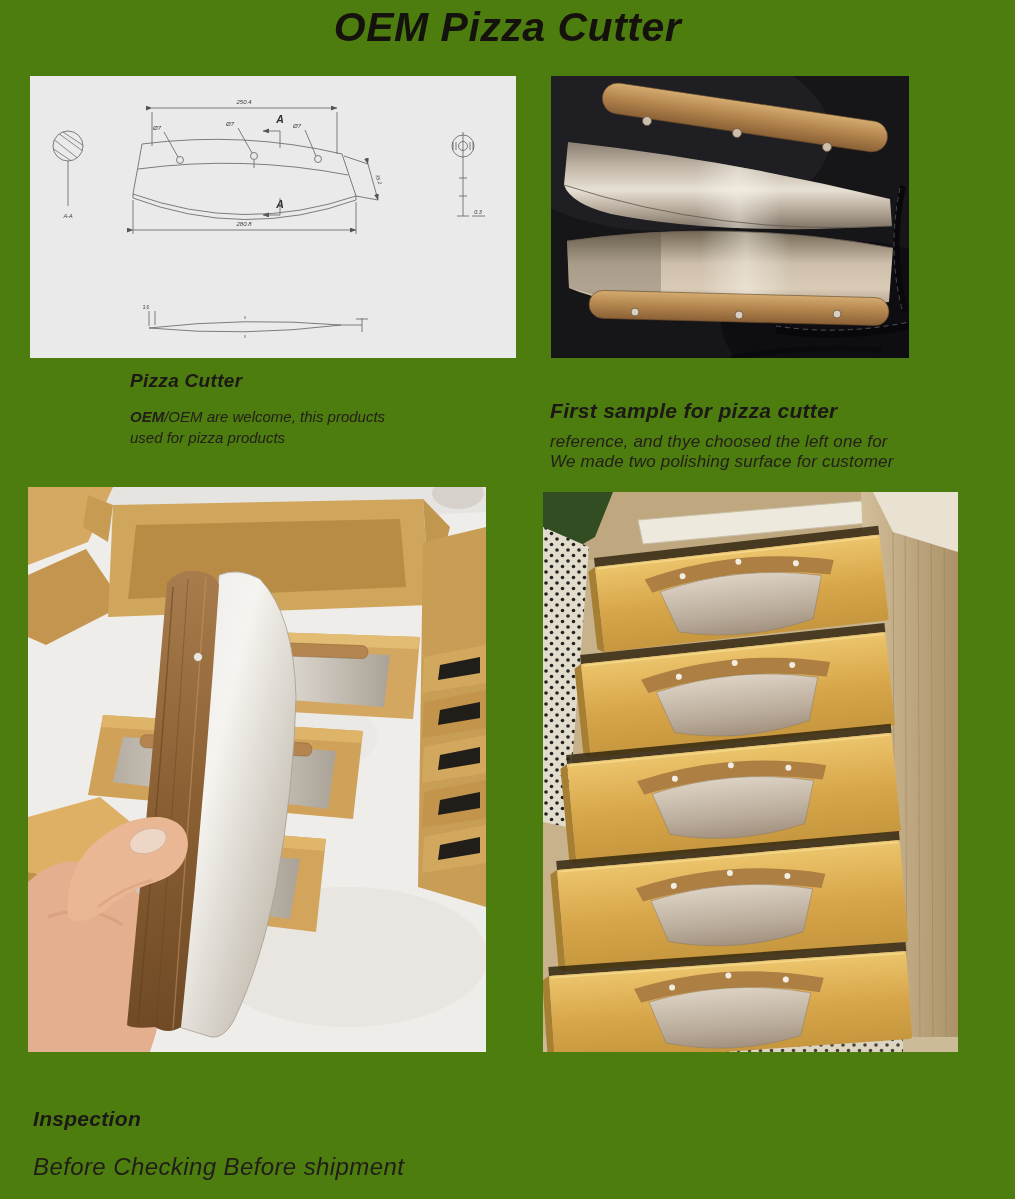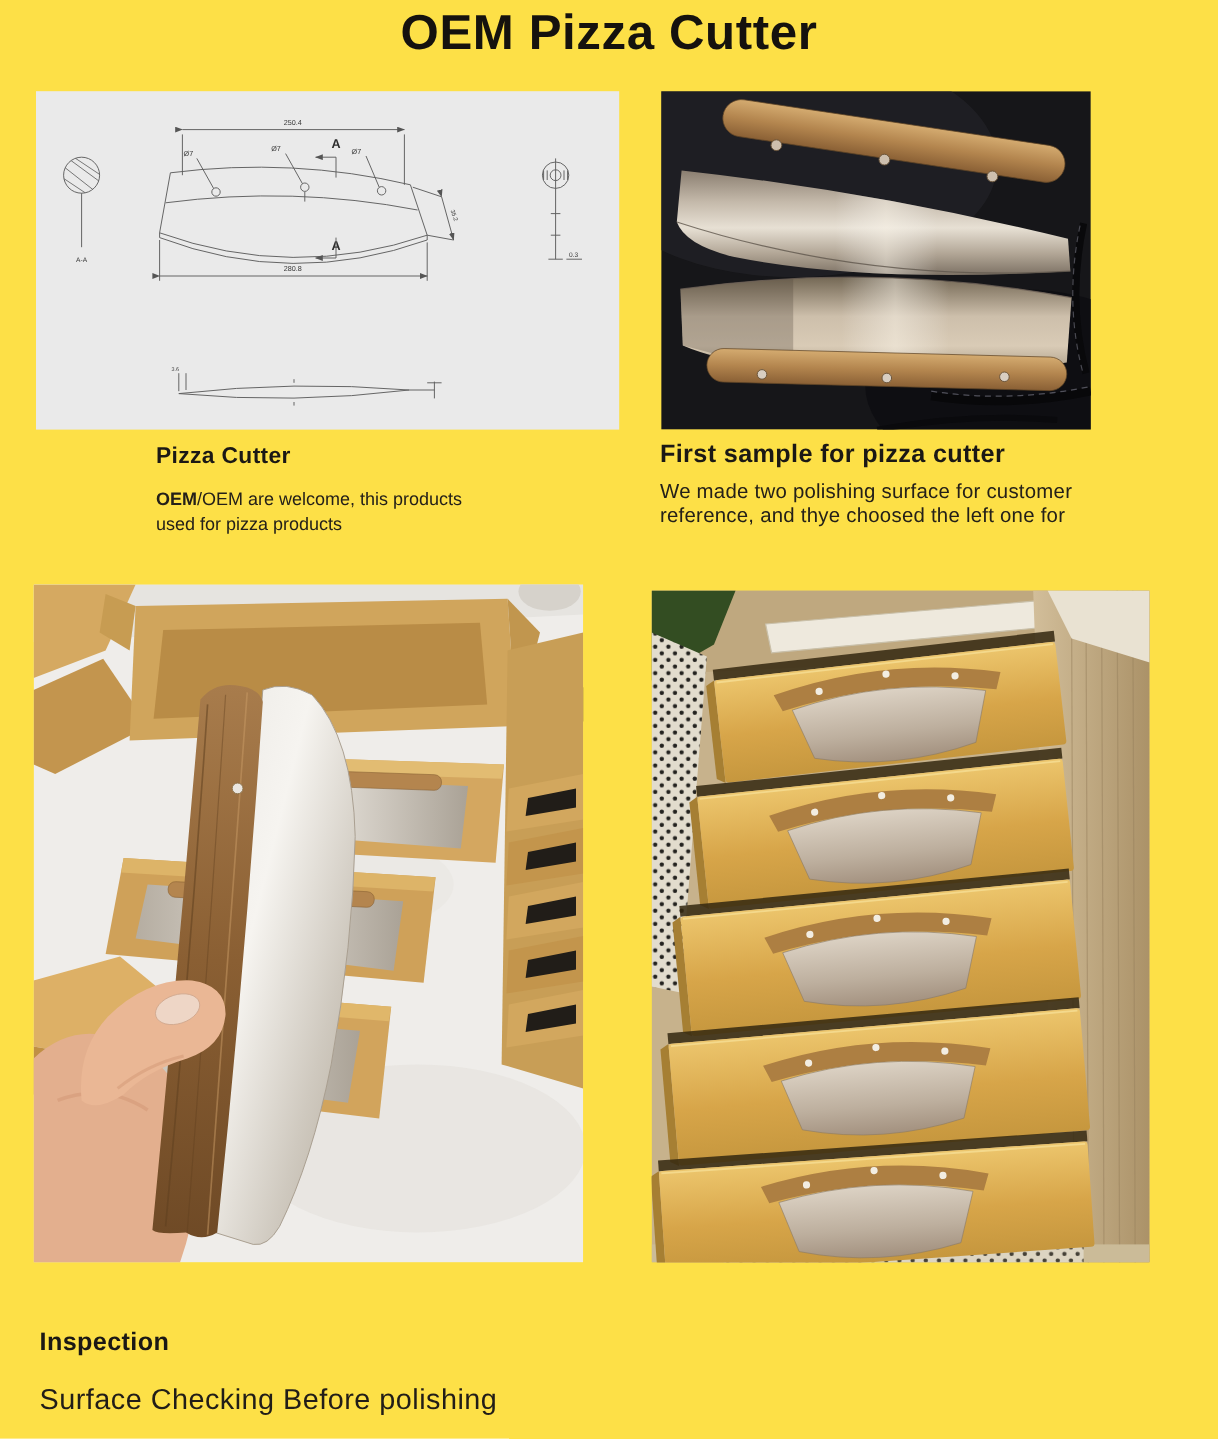--- a/index.html
+++ b/index.html
@@ -1,38 +1,38 @@
 <!DOCTYPE html>
 <html><head>
 <meta charset="utf-8">
 <style>
   html,body{margin:0;padding:0;background:#ffffff;}
   .page{
-    position:relative;width:1015px;height:1199px;margin:0 auto;background:#fde047;
-    font-family:"Liberation Sans", sans-serif;color:#1e1b18;overflow:hidden;
+    position:relative;width:1015px;height:1199px;margin:0 auto;background:#4d7c0f;
+    font-family:"Liberation Sans", sans-serif;color:#1e1b18;overflow:hidden;font-style:italic;
   }
   .page-title{
     position:absolute;left:0;top:4px;width:1015px;text-align:center;
     font-size:41px;font-weight:800;letter-spacing:.5px;color:#15120e;margin:0;
   }
   figure{margin:0;padding:0;position:absolute;}
   .panel-drawing{left:30px;top:76px;width:486px;height:282px;background:#eaeaea;}
   .photo-sample{left:551px;top:76px;width:358px;height:282px;}
   .photo-inspection{left:28px;top:487px;width:458px;height:565px;}
   .photo-packing{left:543px;top:492px;width:415px;height:560px;}
   svg{display:block;}
   .cap{position:absolute;}
   .cap h2{margin:0;font-weight:700;color:#1b1815;letter-spacing:.3px;}
   .cap p, .cap .bodyline{margin:0;color:#242019;}
   .cap-drawing{left:130px;top:370px;width:340px;}
   .cap-drawing h2{font-size:19px;}
   .cap-drawing .body{margin-top:14px;font-size:15px;line-height:21px;font-weight:500;}
   .cap-drawing .body b{font-weight:800;}
   .cap-sample{left:550px;top:367px;width:460px;}
-  .cap-sample h2{font-size:21px;}
+  .cap-sample h2{font-size:21px;margin-top:32px;}
   .cap-sample .body{margin-top:9px;font-size:17px;line-height:20px;letter-spacing:.2px;color:#2a2620;}
   .cap-inspection{left:33px;top:1107px;width:470px;}
   .cap-inspection h2{font-size:21px;}
   .cap-inspection .body{margin-top:22px;font-size:24px;letter-spacing:.4px;color:#211d18;}
   .cap-packing{left:550px;top:1103px;width:460px;}
   .cap-packing h2{font-size:18px;}
   .cap-packing .body{margin-top:17px;font-size:19px;letter-spacing:.3px;color:#211d18;}
 </style>
 </head>
 <body>
@@ -221,22 +221,22 @@
     <h2>Pizza Cutter</h2>
     <div class="body">
       <div class="bodyline"><b>OEM</b><span>/OEM are welcome, this products</span></div>
       <div class="bodyline">used for pizza products</div>
     </div>
   </div>
 
   <div class="cap cap-sample">
     <h2>First sample for pizza cutter</h2>
     <div class="body">
+      <div class="bodyline">reference, and thye choosed the left one for</div>
       <div class="bodyline">We made two polishing surface for customer</div>
-      <div class="bodyline">reference, and thye choosed the left one for</div>
     </div>
   </div>
 
   <figure class="photo-inspection" aria-label="Hand holding pizza cutter over open kraft boxes">
     <svg width="458" height="565" viewBox="0 0 458 565">
       <defs>
         <linearGradient id="i-steel" x1="0" y1="0" x2="1" y2="1">
           <stop offset="0" stop-color="#eceae6"></stop>
             <stop offset=".35" stop-color="#f6f4f0"></stop>
           <stop offset=".7" stop-color="#cfc9bf"></stop>
@@ -419,17 +419,17 @@
         <polygon points="-7,4 0,0 0,88 -7,84" fill="#a67f33"></polygon>
         <rect width="358" height="88" rx="3" fill="url(#p-gold)"></rect>
         <line x1="2" y1="2" x2="356" y2="2" stroke="#f4d98c" stroke-width="1.5"></line>
         <use href="#p-cutter" x="84" y="3"></use>
       </g>
     </svg>
   </figure>
 
   <div class="cap cap-inspection">
     <h2>Inspection</h2>
-    <p class="body">Surface Checking Before polishing</p>
+    <p class="body">Before Checking Before shipment</p>
   </div>
 
 
 </div>
 
 </body></html>

